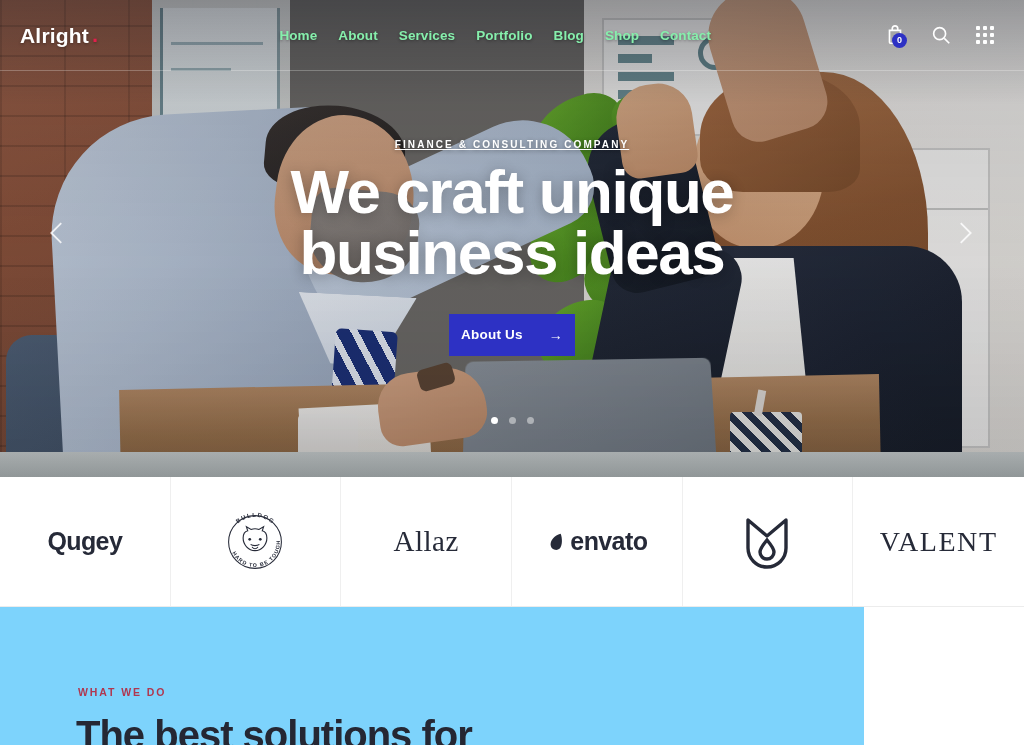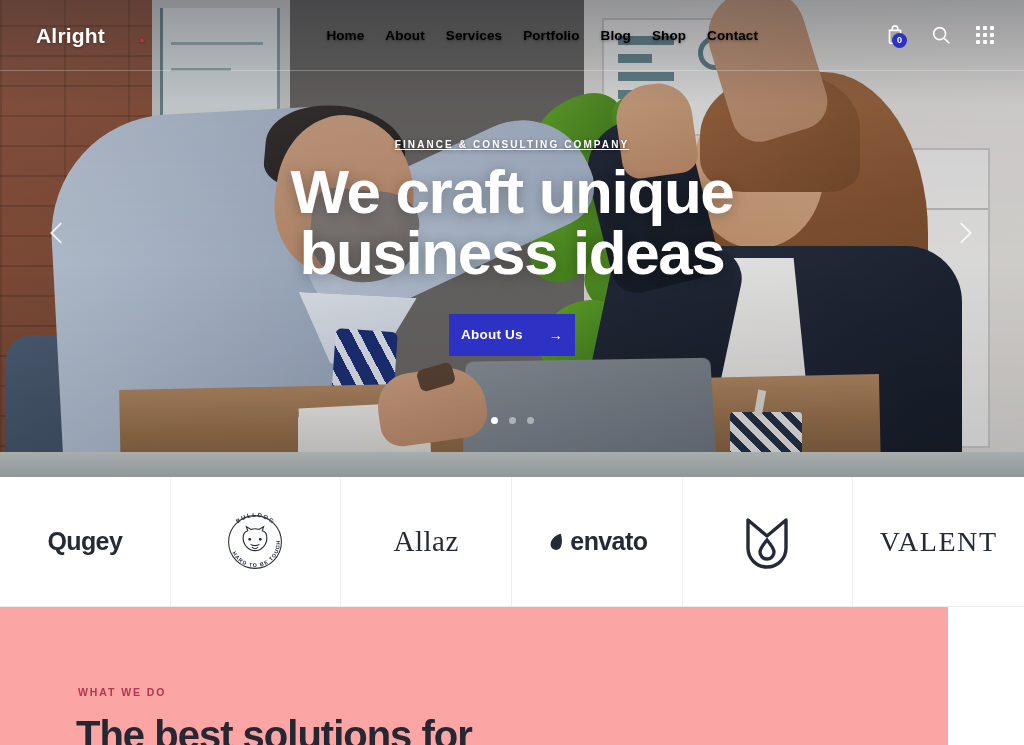--- a/index.html
+++ b/index.html
@@ -224,29 +224,28 @@
                               rgba(20,24,34,.12) 55%, rgba(20,24,34,.20) 100%);
   }
 
   
   .header{
     position:absolute; left:0; top:0; width:1024px; height:71px; z-index:40;
     display:flex; align-items:center;
     border-bottom:1px solid rgba(255,255,255,.26);
   }
   .logo{
-    margin-left:36px; font-size:21px; font-weight:bold; color:#fff;
+    margin-left:20px; font-size:21px; font-weight:bold; color:#fff;
     letter-spacing:.2px; line-height:1; display:flex; align-items:center;
     text-shadow:0 1px 3px rgba(0,0,0,.35);
-    gap:31px;
   }
   .logo-dot{ color:#e0214b; font-size:22px; margin-left:3px; }
   .nav{ display:flex; gap:21px; margin-left:181px; }
   .nav a{
-    color:#000000; font-size:13.5px; font-weight:bold; text-decoration:none;
+    color:#86efac; font-size:13.5px; font-weight:bold; text-decoration:none;
     letter-spacing:.1px; text-shadow:0 1px 3px rgba(0,0,0,.4);
   }
   .head-right{
     margin-left:auto; margin-right:30px; display:flex; align-items:center; gap:24px;
   }
   .icon{ position:relative; width:22px; height:22px; color:#fff; display:block;}
   .cart-badge{
     position:absolute; left:8px; top:9px; width:15px; height:15px; border-radius:50%;
     background:#2d31c4; color:#fff; font-size:9px; font-weight:bold;
     display:flex; align-items:center; justify-content:center; line-height:1;
@@ -301,21 +300,21 @@
     border-right:1px solid #efefef; color:#262a38;
   }
   .logo-cell:last-child{ border-right:0; }
   .brand-text{ font-size:25px; font-weight:bold; letter-spacing:-.6px; color:#262a38; }
   .brand-serif{ font-family:"Liberation Serif", serif; font-size:29px; color:#262a38; letter-spacing:.5px;}
   .brand-valent{ font-family:"Liberation Serif", serif; font-size:28px; color:#262a38; letter-spacing:1.6px;}
   .envato{ display:flex; align-items:center; gap:2px; }
 
   
   .section{
-    position:absolute; top:607px; left:0; width:948px; height:138px; background:#fca5a5;text-align:center;
+    position:absolute; top:607px; left:0; width:864px; height:138px; background:#7dd3fc;text-align:center;
   }
   .eyebrow{
     position:absolute; left:78px; top:79px; color:#b0374f;
     font-size:10.5px; font-weight:bold; letter-spacing:1.9px;
   }
   .sec-title{
     position:absolute; left:76px; top:106px; color:#252733;
     font-size:40px; font-weight:bold; letter-spacing:-1px; line-height:1.14;
     white-space:nowrap;
   }

